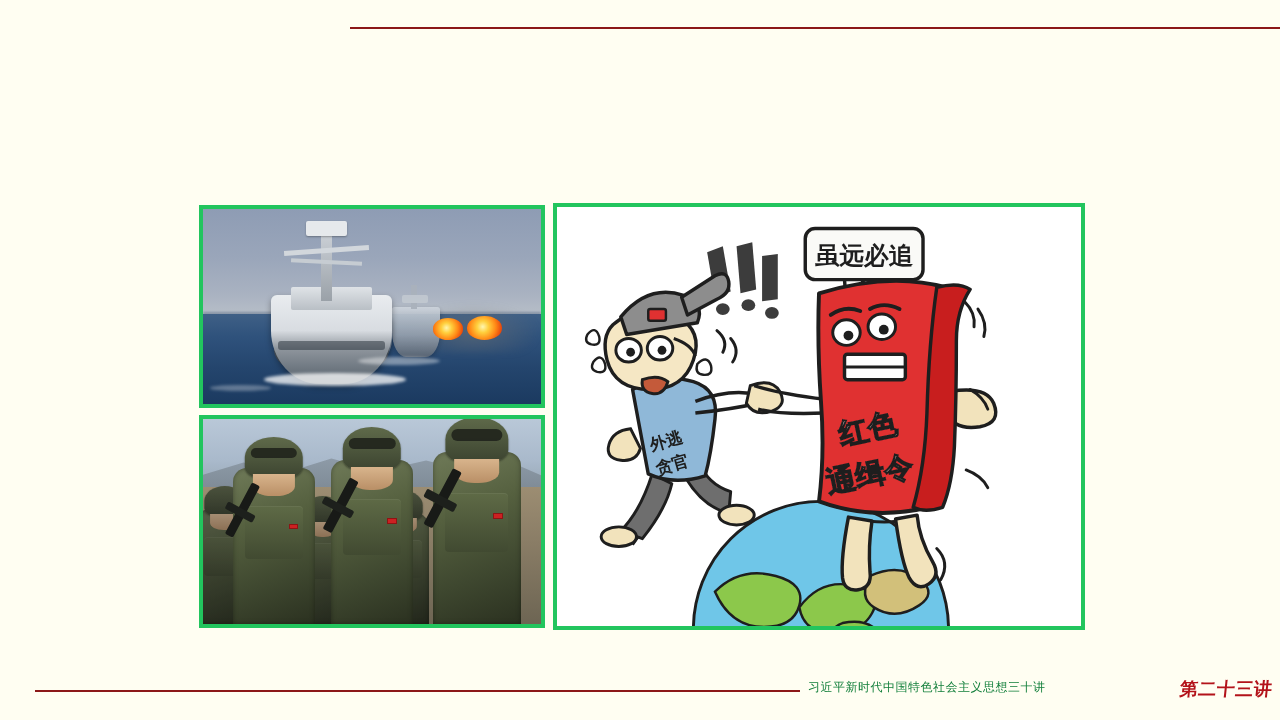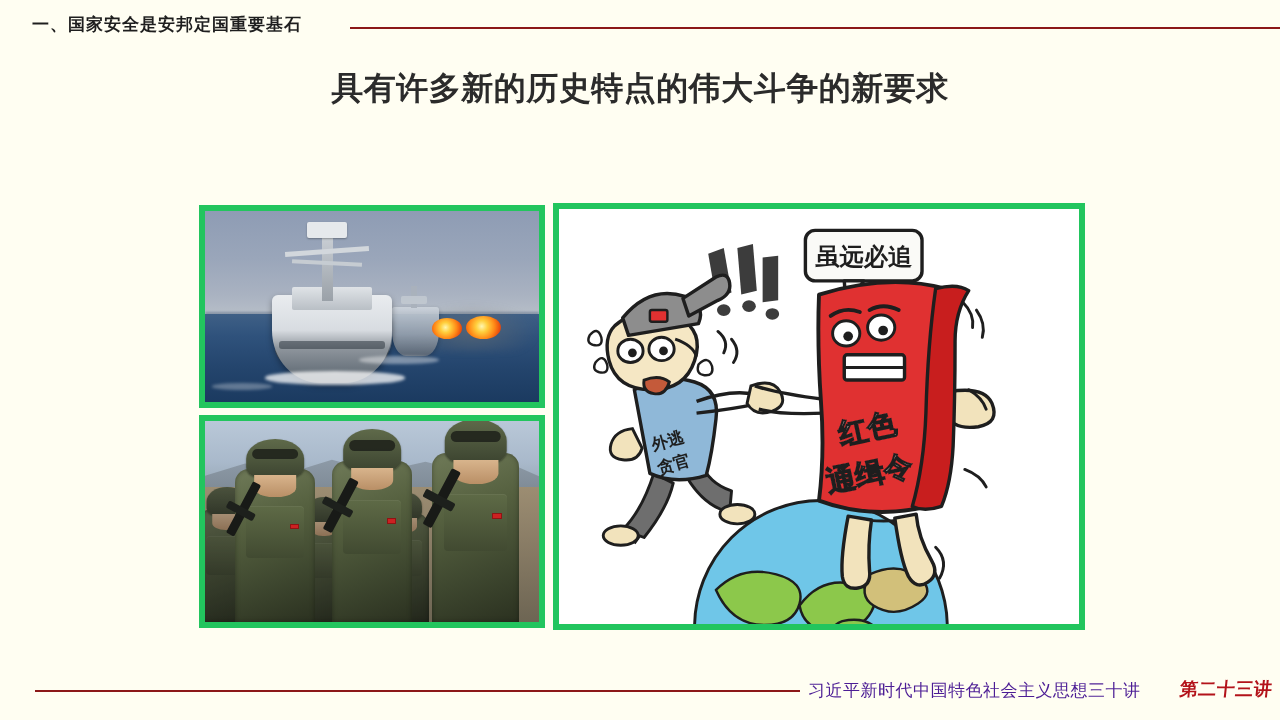--- a/index.html
+++ b/index.html
@@ -30,21 +30,21 @@
     text-align:center; color:#2B2B2B;
     font-size:32px; font-weight:bold; line-height:1.38;
     letter-spacing:0.5px;
   }
   #slide-title .tline { display:block; }
 
   
   #media-area { position:absolute; left:0; top:0; width:1280px; height:720px; }
 
   .photo-frame {
-    position:absolute; border:6px solid #22c55e; overflow:hidden;
+    position:absolute; border:4px solid #22c55e; overflow:hidden;
     background:#ffffff;
   }
   #photo-navy   { left:199px; top:205px; width:346px; height:203px; }
   #photo-troops { left:199px; top:415px; width:346px; height:213px; }
   #photo-cartoon{ left:553px; top:203px; width:532px; height:427px; background:#FFFFFF; }
 
   .ph { position:absolute; inset:0; }
 
   
   .navy-sky {
@@ -190,40 +190,38 @@
   #cartoon-svg { display:block; width:100%; height:100%; }
 
   
   #footer-bar { position:absolute; left:0; bottom:0; width:1280px; height:58px; }
   #footer-rule {
     position:absolute; left:35px; top:28px; width:765px; height:2px;
     background:#8C1818;
   }
   #footer-series {
     position:absolute; left:808px; top:17px;
-    font-size:17px; color:#4c1d95; letter-spacing:.5px; white-space:nowrap;
+    font-size:12px; color:#15803d; letter-spacing:.5px; white-space:nowrap;
   }
   #footer-lecture {
     position:absolute; left:1180px; top:15px;
     font-size:18px; font-weight:bold; color:#B3131A;
     font-family:"Liberation Serif","DejaVu Serif",serif;
     letter-spacing:.5px; white-space:nowrap;
     transform:skewX(-6deg);
   }
 </style>
 </head>
 <body>
 
 <div id="header-bar">
-  <div id="header-label">一、国家安全是安邦定国重要基石</div>
   <div id="header-rule"></div>
 </div>
 
 <div id="slide-title">
-  <span class="tline">具有许多新的历史特点的伟大斗争的新要求</span>
 </div>
 
 <div id="media-area">
 
   <div class="photo-frame" id="photo-navy">
     <div class="ph">
       <div class="navy-sky"></div>
       <div class="navy-horizon"></div>
       <div class="navy-sea"></div>
       <div class="smoke-haze"></div>

